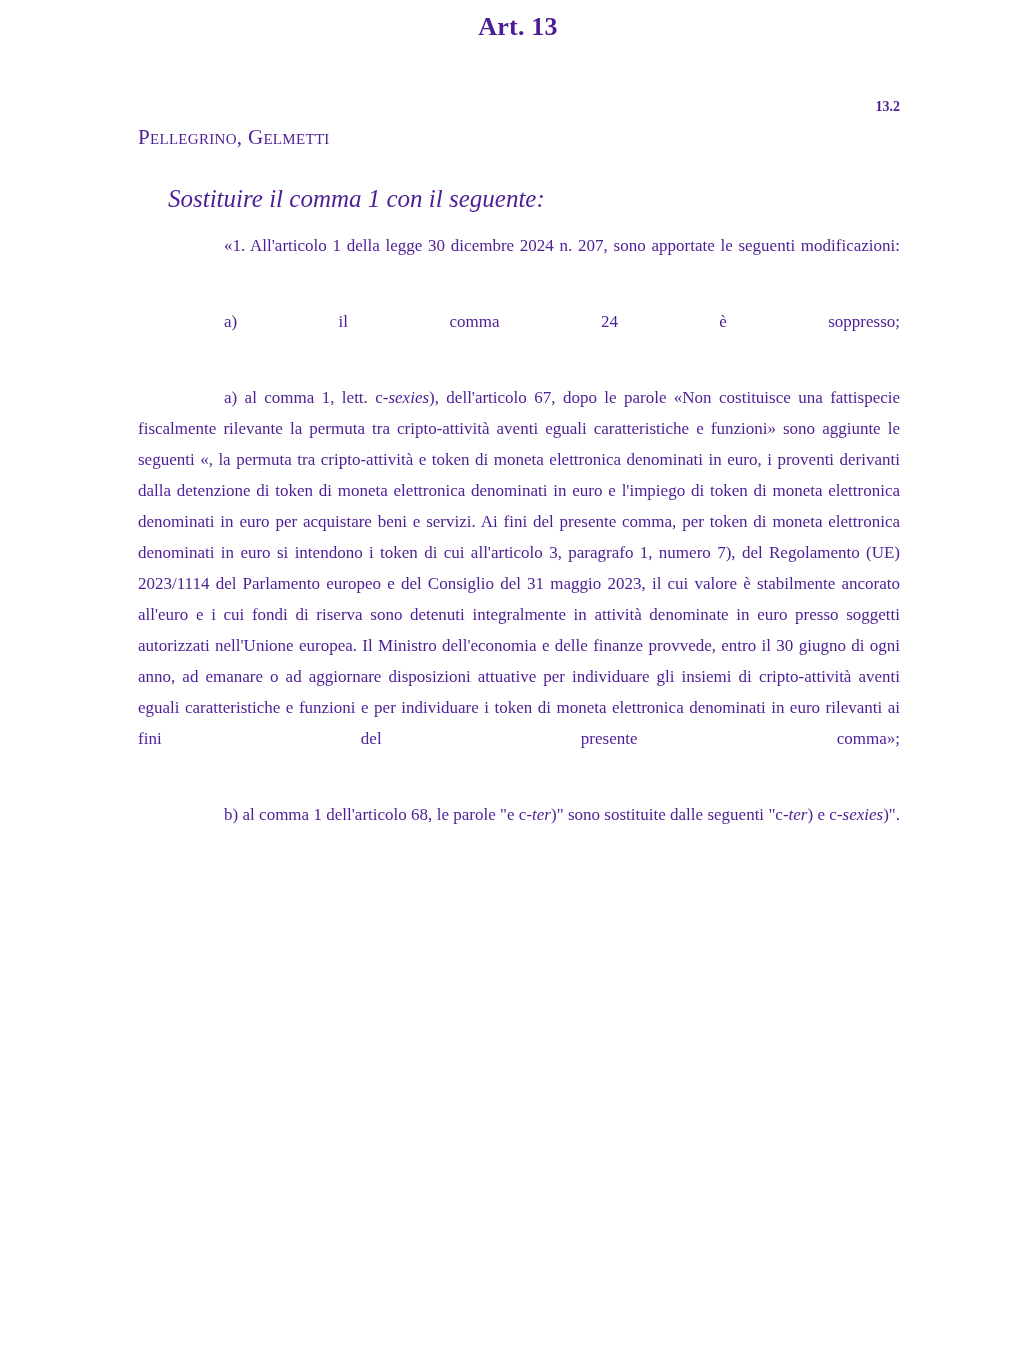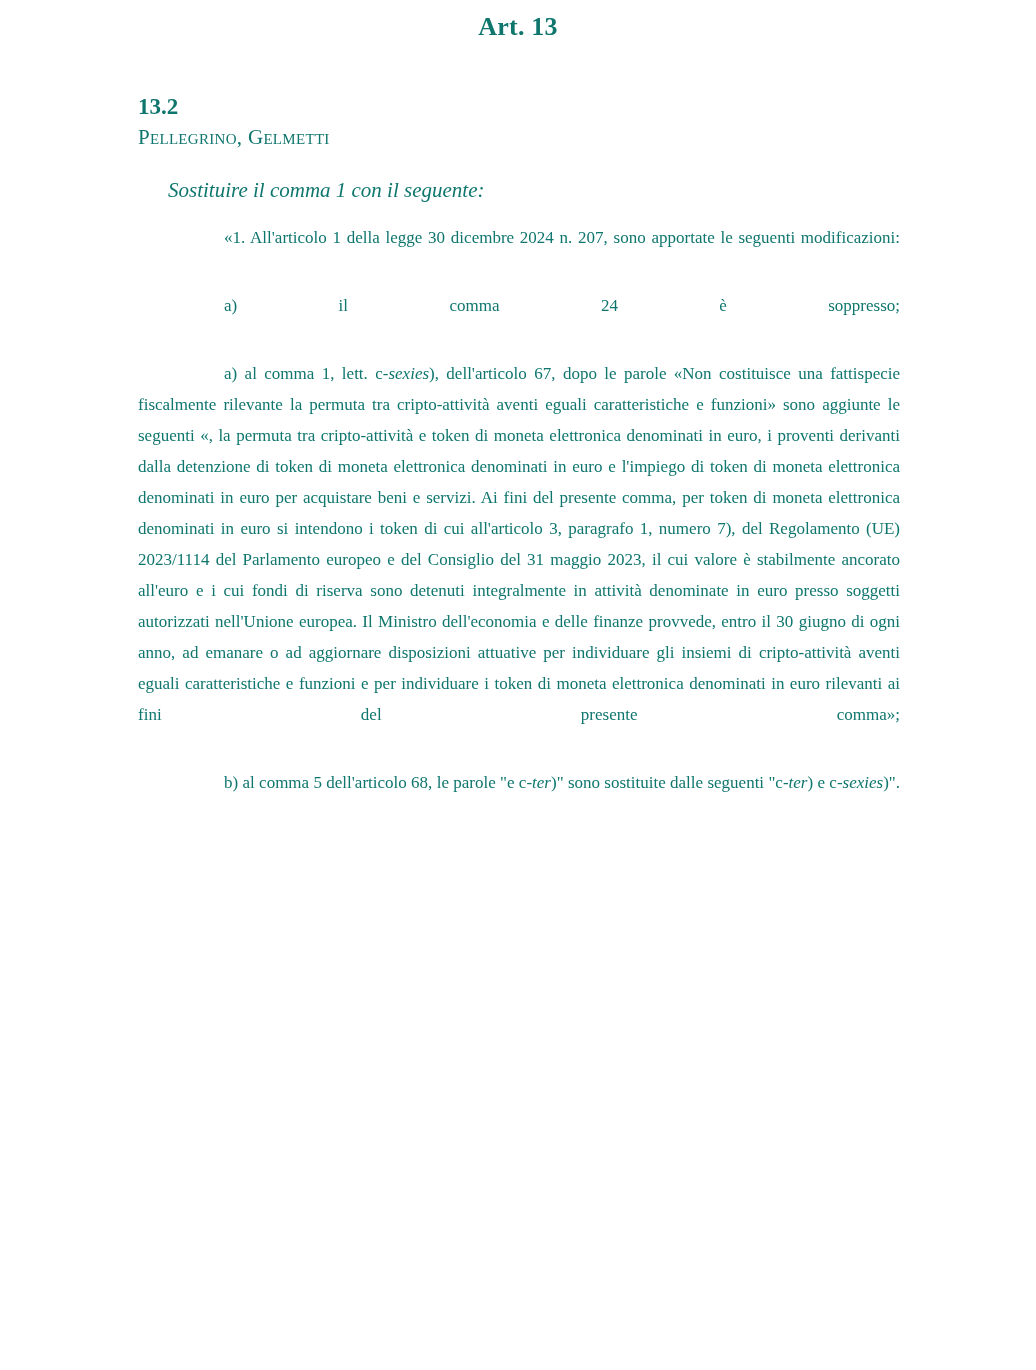--- a/index.html
+++ b/index.html
@@ -8,21 +8,21 @@
     padding: 0;
     background: #ffffff;
   }
   .page {
     position: relative;
     width: 1036px;
     height: 1370px;
     background: #ffffff;
     overflow: hidden;
     font-family: "Liberation Serif", "DejaVu Serif", serif;
-    color: #0f766e;
+    color: #4c1d95;
   }
 
   
   .doc-title {
     position: absolute;
     top: 12px;
     left: 0;
     width: 1036px;
     text-align: center;
     font-size: 26px;
@@ -32,54 +32,55 @@
 
   
   .column {
     position: absolute;
     left: 138px;
     top: 92px;
     width: 762px;
   }
 
   .amend-number {
-    font-size: 23px;
+    font-size: 14px;
     font-weight: bold;
     line-height: 30px;
     margin: 0;
+    text-align: right;
   }
 
   .authors {
     font-size: 21px;
     font-variant: small-caps;
     line-height: 31px;
     margin: 0 0 0 0;
     letter-spacing: 0.3px;
   }
 
   .instruction {
-    font-size: 21px;
+    font-size: 25px;
     font-style: italic;
     line-height: 31px;
-    margin: 22px 0 0 0;
+    margin: 30px 0 0 0;
     text-indent: 30px;
   }
 
   p.body-par {
     font-size: 17px;
     line-height: 31px;
     margin: 0;
     text-align: justify;
     text-indent: 86px;
     -webkit-hyphens: none;
     hyphens: none;
   }
 
   p.gap-before {
-    margin-top: 6px;
+    margin-top: 14px;
   }
 
   p.gap-before-lg {
     margin-top: 16px;
   }
 
   
   p.body-par::after {
     content: "";
     display: inline-block;
@@ -105,16 +106,16 @@
 
     <p class="body-par gap-before-lg">«1. All'articolo 1 della legge 30 dicembre 2024 n. 207, sono apportate le seguenti modificazioni:</p>
 
     <p class="body-par gap-before">a) il comma 24 è soppresso;</p>
 
 
 
 
     <p class="body-par gap-before"><span>a) al comma 1, lett. c-</span><i>sexies</i><span>), dell'articolo 67, dopo le parole «Non costituisce una fattispecie fiscalmente rilevante la permuta tra cripto-attività aventi eguali caratteristiche e funzioni» sono aggiunte le seguenti «, la permuta tra cripto-attività e token di moneta elettronica denominati in euro, i proventi derivanti dalla detenzione di token di moneta elettronica denominati in euro e l'impiego di token di moneta elettronica denominati in euro per acquistare beni e servizi. Ai fini del presente comma, per token di moneta elettronica denominati in euro si intendono i token di cui all'articolo 3, paragrafo 1, numero 7), del Regolamento (UE) 2023/1114 del Parlamento europeo e del Consiglio del 31 maggio 2023, il cui valore è stabilmente ancorato all'euro e i cui fondi di riserva sono detenuti integralmente in attività denominate in euro presso soggetti autorizzati nell'Unione europea. Il Ministro dell'economia e delle finanze provvede, entro il 30 giugno di ogni anno, ad emanare o ad aggiornare disposizioni attuative per individuare gli insiemi di cripto-attività aventi eguali caratteristiche e funzioni e per individuare i token di moneta elettronica denominati in euro rilevanti ai fini del presente comma»;</span></p>
 
-    <p class="body-par gap-before"><span>b) al comma 5 dell'articolo 68, le parole "e c-</span><i>ter</i><span>)" sono sostituite dalle seguenti "c-</span><i>ter</i><span>) e c-</span><i>sexies</i><span>)".</span></p>
+    <p class="body-par gap-before"><span>b) al comma 1 dell'articolo 68, le parole "e c-</span><i>ter</i><span>)" sono sostituite dalle seguenti "c-</span><i>ter</i><span>) e c-</span><i>sexies</i><span>)".</span></p>
 
   </div>
 </div>
 
 </body></html>

